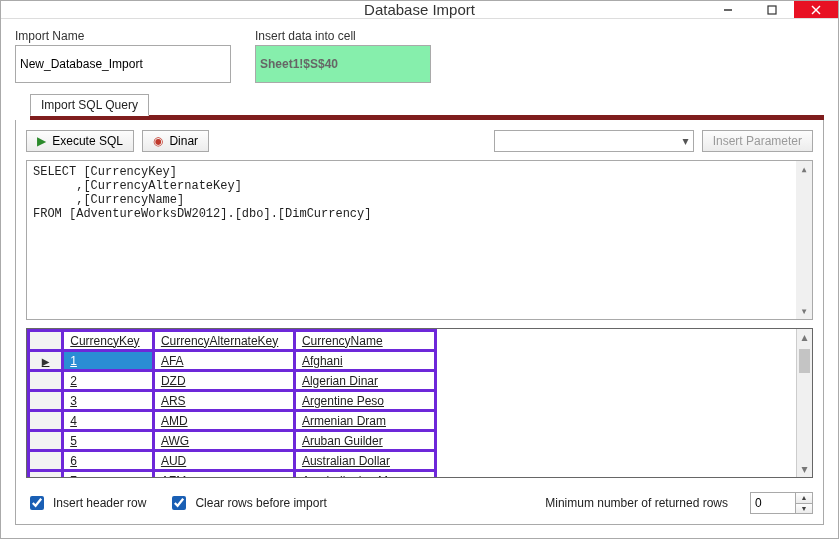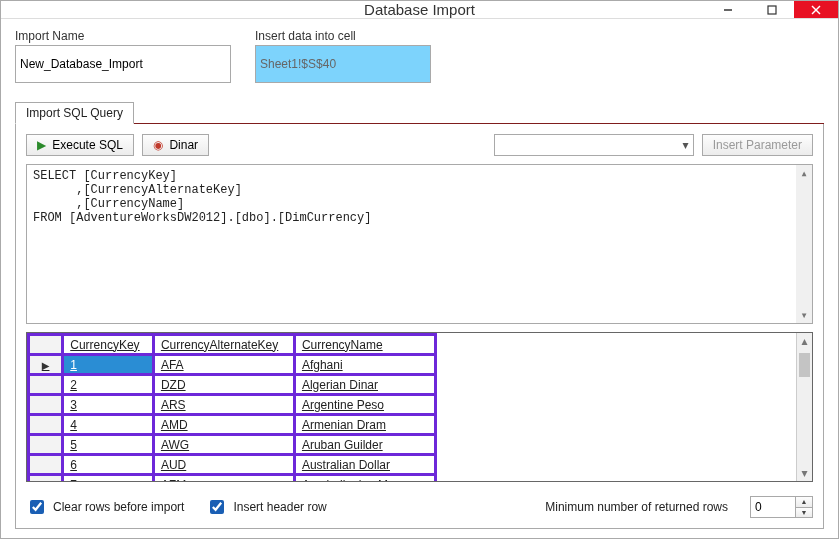--- a/index.html
+++ b/index.html
@@ -5,28 +5,28 @@
   * { box-sizing: border-box; }
   html, body { margin: 0; padding: 0; font-family: "Segoe UI", Tahoma, sans-serif; font-size: 12px; color: #222; background: #fff; }
   .window { width: 839px; height: 539px; border: 1px solid #aaa; display: flex; flex-direction: column; background: #fff; }
   .titlebar { height: 30px; display: flex; align-items: center; background: #fff; border-bottom: 1px solid #ddd; }
   .titlebar .title { flex: 1; text-align: center; font-size: 15px; color: #333; }
   .winbtns { display: flex; height: 100%; }
   .winbtn { width: 44px; height: 100%; display: flex; align-items: center; justify-content: center; font-size: 14px; }
   .winbtn.close { background: #e81123; color: #fff; }
   .winbtn.min, .winbtn.max { color: #333; }
   .winbtn svg { display: block; }
-  .body { flex: 1; padding: 10px 14px; display: flex; flex-direction: column; gap: 14px; }
+  .body { flex: 1; padding: 10px 14px; display: flex; flex-direction: column; gap: 6px; }
   .row-top { display: flex; gap: 24px; }
   .field { display: flex; flex-direction: column; gap: 2px; }
   .label { font-size: 12px; color: #333; }
   .text-input { border: 1px solid #a9a9a9; height: 38px; padding: 2px 4px; font: inherit; background: #fff; }
-  .text-input.ro { background: #7dd3fc; color: #666; }
+  .text-input.ro { background: #86efac; color: #666; font-weight: bold; }
   .tabs { margin-top: 4px; }
-  .tabhdr { display: flex; border-bottom: 1px solid #7f1d1d; }
+  .tabhdr { display: flex; border-bottom: 5px solid #7f1d1d; margin-left: 15px; }
   .tab { border: 1px solid #a9a9a9; border-bottom: 1px solid #fff; padding: 3px 10px; background: #fff; position: relative; top: 1px; font-size: 12px; }
   .tabpanel { border: 1px solid #a9a9a9; border-top: none; padding: 10px; display: flex; flex-direction: column; gap: 8px; }
   .toolbar { display: flex; align-items: center; gap: 8px; }
   .btn { border: 1px solid #a9a9a9; background: linear-gradient(#fdfdfd,#ececec); padding: 3px 10px; font: inherit; display: inline-flex; align-items: center; gap: 6px; cursor: default; }
   .btn.disabled { color: #9a9a9a; }
   .spacer { flex: 1; }
   .combo { border: 1px solid #a9a9a9; width: 200px; height: 22px; background: #fff; display: flex; align-items: center; justify-content: flex-end; padding-right: 4px; }
   .combo .caret { color: #555; }
   .sql-area { border: 1px solid #a9a9a9; height: 160px; position: relative; font-family: Consolas, "Courier New", monospace; font-size: 12px; padding: 4px 6px; white-space: pre; overflow: hidden; }
   .scroll-y { position: absolute; right: 0; top: 0; bottom: 0; width: 16px; background: #f0f0f0; display: flex; flex-direction: column; justify-content: space-between; }
@@ -196,26 +196,26 @@
           </table>
           <div class="vscroll">
             <div class="arr" style="top:0">▴</div>
             <div class="thumb"></div>
             <div class="arr" style="bottom:0">▾</div>
           </div>
         </div>
 
         <div class="row-opts">
           <label class="chk">
+            <input type="checkbox" id="chk-header" checked="" style="">
+            <span>Insert header row</span>
+          </label>
+          <label class="chk">
             <input type="checkbox" id="chk-clear" checked="" style="">
             <span>Clear rows before import</span>
-          </label>
-          <label class="chk">
-            <input type="checkbox" id="chk-header" checked="" style="">
-            <span>Insert header row</span>
           </label>
           <div class="spacer"></div>
           <span>Minimum number of returned rows</span>
           <div class="spin">
             <input value="0" style="">
             <div class="btns">
               <div>▲</div>
               <div>▼</div>
             </div>
           </div>

